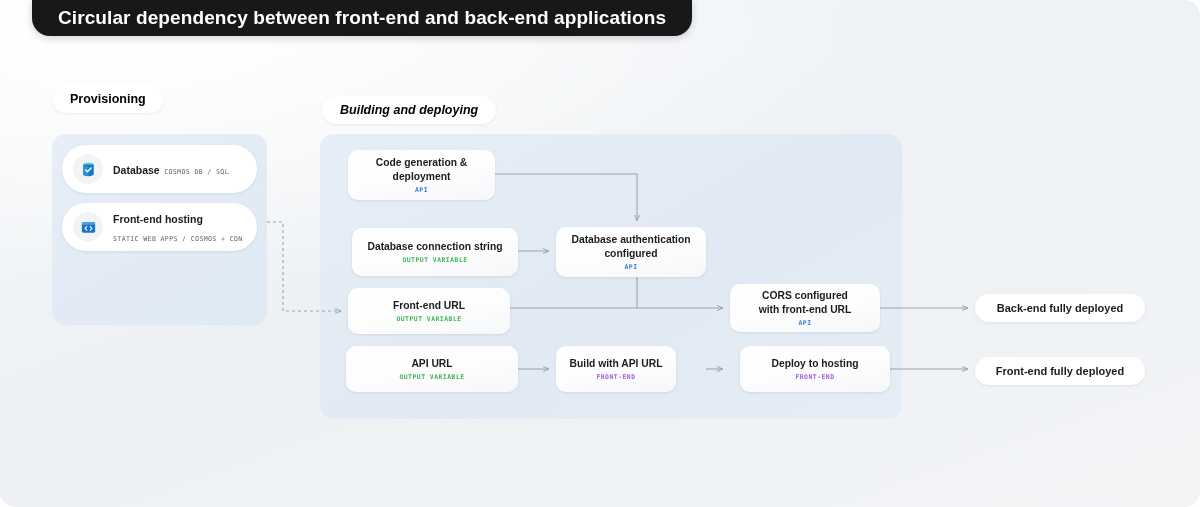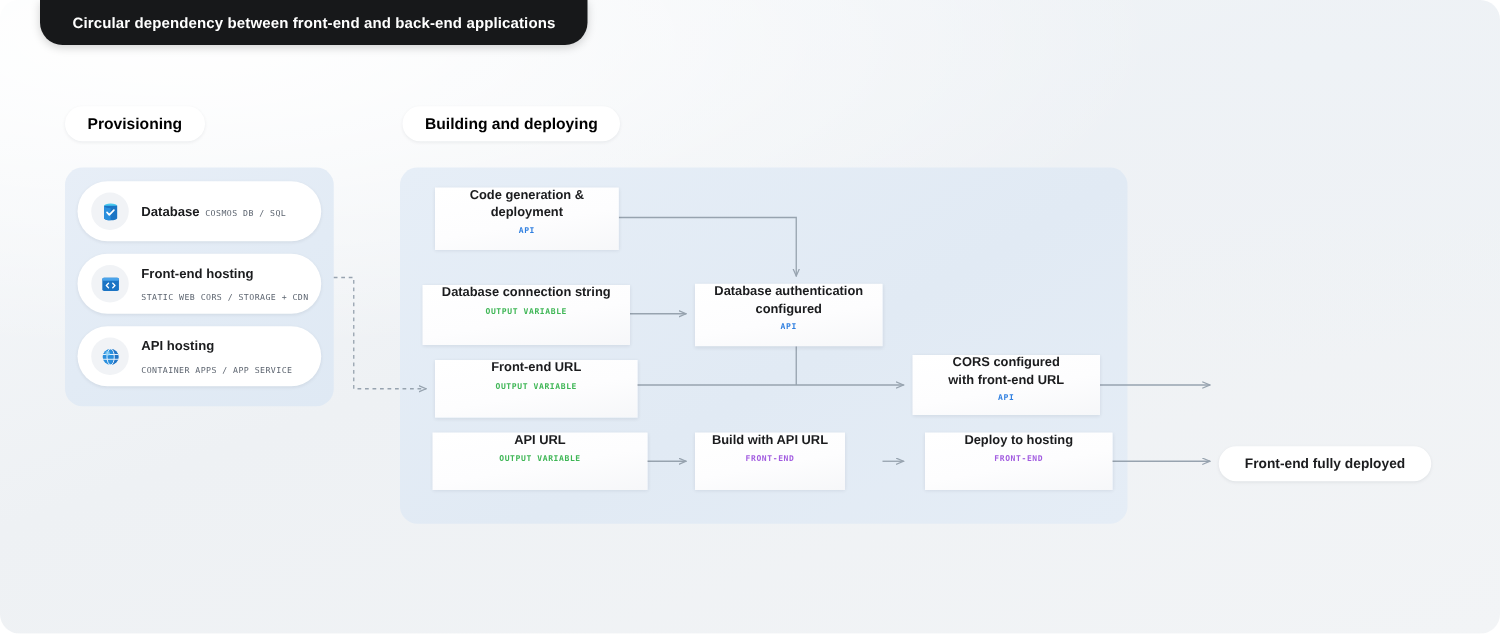--- a/index.html
+++ b/index.html
@@ -36,21 +36,21 @@
     left: 32px;
     top: 0;
     height: 36px;
     display: flex;
     align-items: center;
     padding: 0 26px;
     background: #17181a;
     color: #ffffff;
     border-bottom-left-radius: 18px;
     border-bottom-right-radius: 18px;
-    font-size: 12px;
+    font-size: 19px;
     font-weight: 700;
     letter-spacing: 0.1px;
     white-space: nowrap;
     box-shadow: 0 2px 8px rgba(0,0,0,0.18);
   }
 
   
   .section-chip {
     position: absolute;
     height: 28px;
@@ -59,21 +59,21 @@
     padding: 0 18px;
     background: #ffffff;
     border-radius: 14px;
     font-size: 12.5px;
     font-weight: 700;
     color: #000000;
     white-space: nowrap;
     box-shadow: 0 1px 3px rgba(16,24,40,0.07);
   }
   #chip-provisioning { left: 52px;  top: 85px; }
-  #chip-building     { left: 322px; top: 85px; }
+  #chip-building     { left: 322px; top: 96px; font-style: italic; }
 
   
   .panel {
     position: absolute;
     border-radius: 14px;
   }
   #panel-provisioning {
     left: 52px;
     top: 134px;
     width: 215px;
@@ -131,24 +131,25 @@
     color: #5d6570;
     line-height: 1.5;
     margin-top: 1px;
     white-space: nowrap;
   }
 
   
   .node {
     position: absolute;
     background: linear-gradient(170deg, #ffffff 0%, #fdfdfe 55%, #f6f7f9 100%);
-    border-radius: 0;
+    border-radius: 10px;
     display: flex;
     flex-direction: column;
     align-items: center;
+    justify-content: center;
     text-align: center;
     box-shadow: 0 1px 3px rgba(16,24,40,0.09);
   }
   .node-title {
     font-size: 10.3px;
     font-weight: 600;
     color: #1b1c1e;
     line-height: 1.32;
     white-space: pre-line;
   }
@@ -157,21 +158,21 @@
     font-size: 6.4px;
     letter-spacing: 0.5px;
     margin-top: 3px;
     font-weight: 700;
   }
   .tag-api        { color: #2f7fe0; }
   .tag-output     { color: #3eb655; }
   .tag-frontend   { color: #a25ce0; }
 
   #node-codegen    { left: 348px; top: 150px; width: 147px; height: 50px; }
-  #node-dbconn     { left: 338px; top: 228px; width: 166px; height: 48px; }
+  #node-dbconn     { left: 352px; top: 228px; width: 166px; height: 48px; }
   #node-feurl      { left: 348px; top: 288px; width: 162px; height: 46px; }
   #node-apiurl     { left: 346px; top: 346px; width: 172px; height: 46px; }
   #node-dbauth     { left: 556px; top: 227px; width: 150px; height: 50px; }
   #node-build      { left: 556px; top: 346px; width: 120px; height: 46px; }
   #node-cors       { left: 730px; top: 284px; width: 150px; height: 48px; }
   #node-deploy     { left: 740px; top: 346px; width: 150px; height: 46px; }
 
   
   .outcome-pill {
     position: absolute;
@@ -258,39 +259,24 @@
   <div class="service-card" id="service-1">
     <span class="service-icon-wrap">
       <svg width="17" height="17" viewBox="0 0 24 24">
         <rect x="2.6" y="4.6" width="18.8" height="14.8" rx="2" fill="#1b74c4"></rect>
         <rect x="2.6" y="4.6" width="18.8" height="3.4" rx="1.6" fill="#4aa3ea"></rect>
         <path d="M9.6,10.8 L7.1,13.3 L9.6,15.8 M14.4,10.8 L16.9,13.3 L14.4,15.8" fill="none" stroke="#ffffff" stroke-width="1.5" stroke-linecap="round" stroke-linejoin="round"></path>
       </svg>
     </span>
     <span class="service-text">
       <span class="service-title">Front-end hosting</span>
-      <span class="service-sub">STATIC WEB CORS / STORAGE + CDN</span>
+      <span class="service-sub">STATIC WEB APPS / COSMOS + CDN</span>
     </span>
   </div>
 
-  <div class="service-card" id="service-2">
-    <span class="service-icon-wrap">
-      <svg width="17" height="17" viewBox="0 0 24 24">
-        <circle cx="12" cy="12" r="9" fill="#2a8fdd"></circle>
-        <path d="M12,3 a9,9 0 0,1 0,18 a13,13 0 0,0 0,-18 Z" fill="#1b5fb0" opacity="0.55"></path>
-        <ellipse cx="12" cy="12" rx="4.1" ry="9" fill="none" stroke="#eaf4fd" stroke-width="1.1"></ellipse>
-        <path d="M3.3,9.3 h17.4 M3.3,14.7 h17.4" stroke="#eaf4fd" stroke-width="1.1" fill="none"></path>
-        <circle cx="8.6" cy="8.1" r="2.6" fill="#8fd3f7" opacity="0.75"></circle>
-      </svg>
-    </span>
-    <span class="service-text">
-      <span class="service-title">API hosting</span>
-      <span class="service-sub">CONTAINER APPS / APP SERVICE</span>
-    </span>
-  </div>
 
   <div class="node" id="node-codegen">
     <span class="node-title">Code generation &amp;
 deployment</span>
     <span class="node-tag tag-api">API</span>
   </div>
 
   <div class="node" id="node-dbconn">
     <span class="node-title">Database connection string</span>
     <span class="node-tag tag-output">OUTPUT VARIABLE</span>
@@ -321,15 +307,16 @@
     <span class="node-title">CORS configured
 with front-end URL</span>
     <span class="node-tag tag-api">API</span>
   </div>
 
   <div class="node" id="node-deploy">
     <span class="node-title">Deploy to hosting</span>
     <span class="node-tag tag-frontend">FRONT-END</span>
   </div>
 
+  <div class="outcome-pill" id="outcome-backend">Back-end fully deployed</div>
   <div class="outcome-pill" id="outcome-frontend">Front-end fully deployed</div>
 
 </div>
 
 </body></html>

